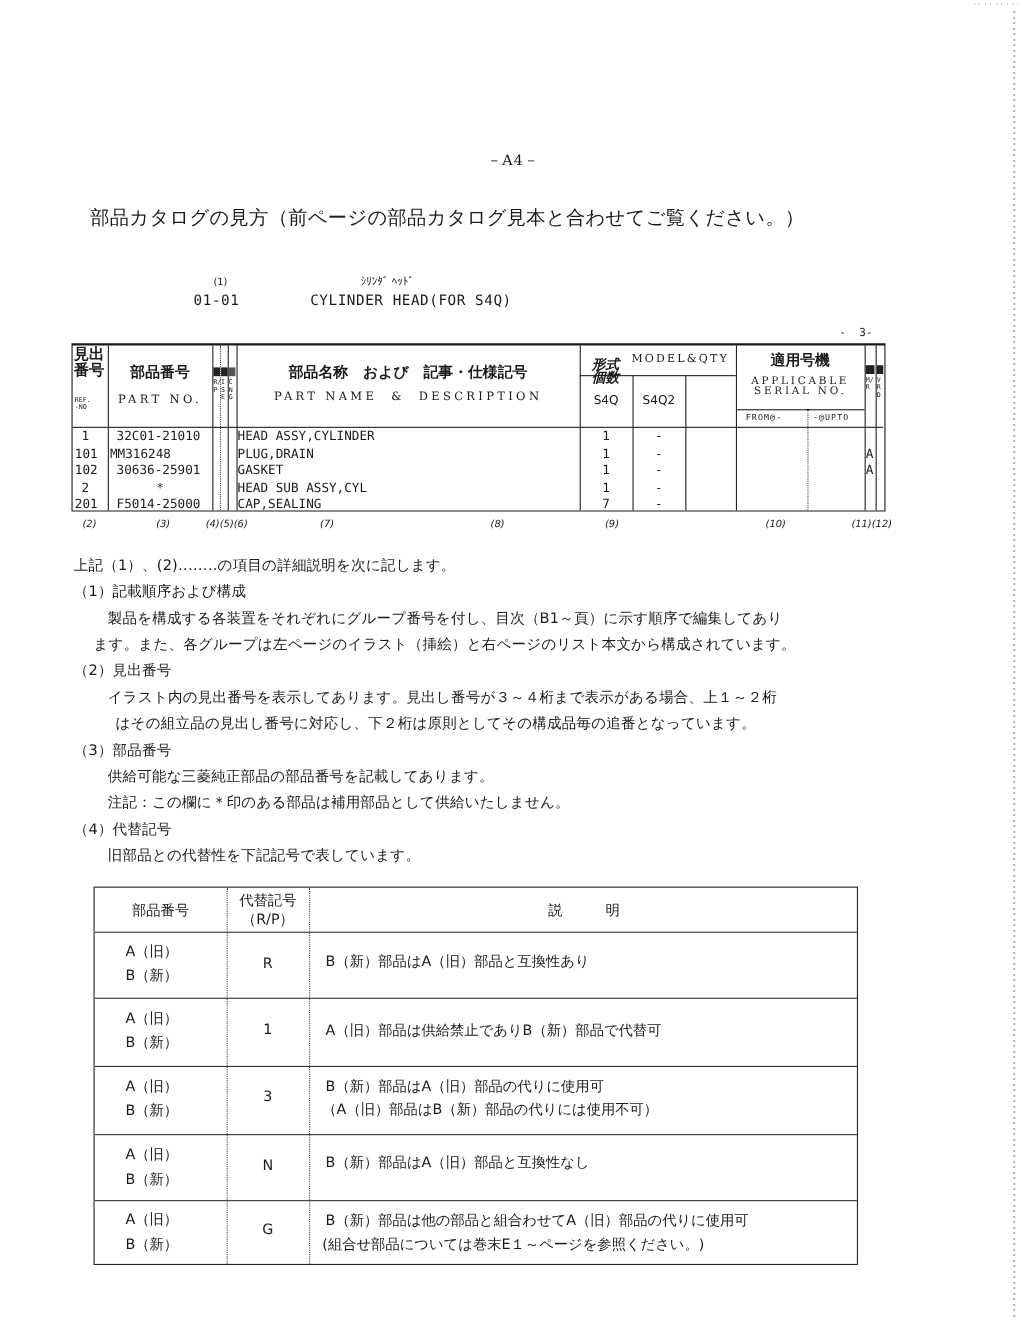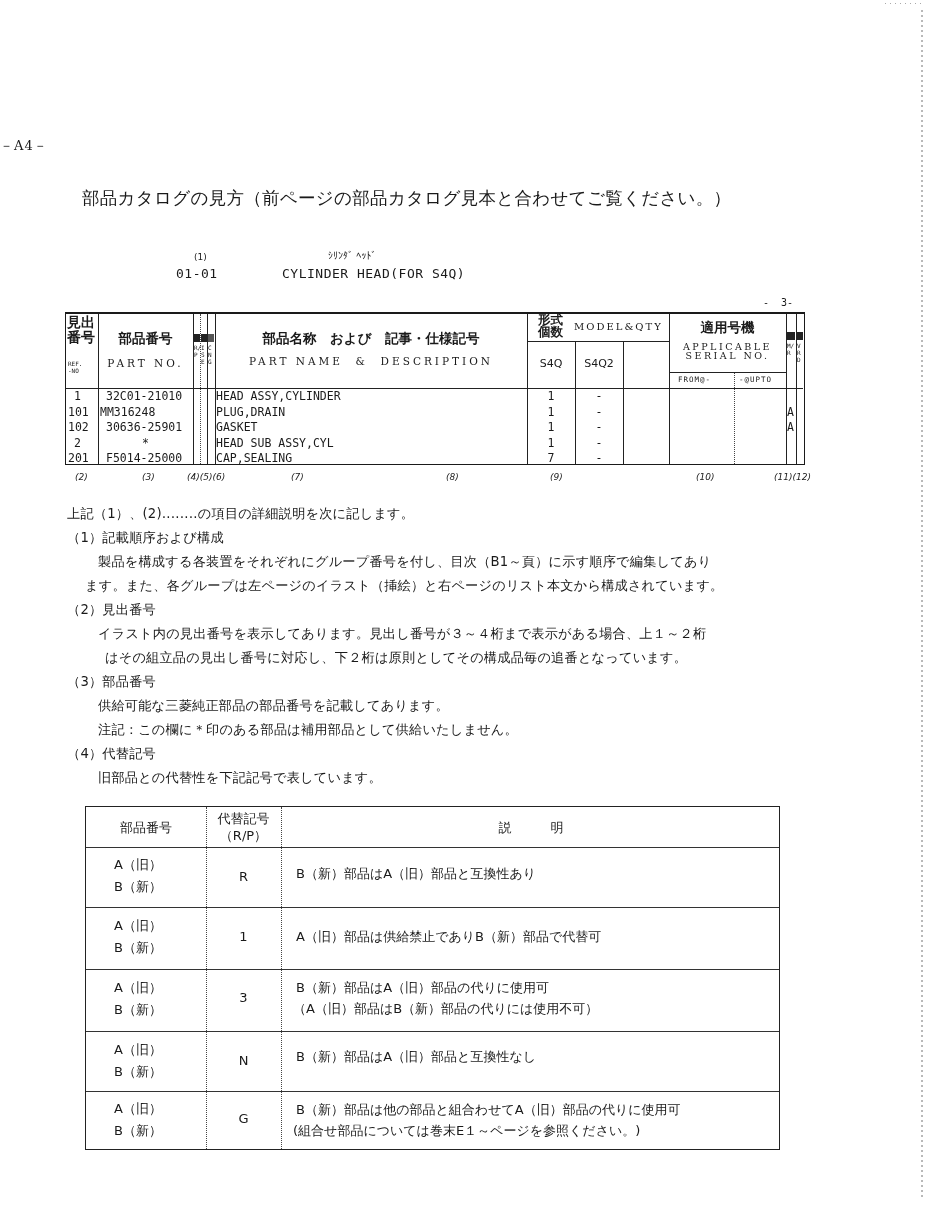--- a/index.html
+++ b/index.html
@@ -10,21 +10,21 @@
   .abs { position: absolute; }
   .scan-edge {
     position: absolute; left: 921px; top: 10px; width: 2px; height: 1190px;
     background-image: repeating-linear-gradient(to bottom, #9a9a9a 0 2px, transparent 2px 5px);
     opacity: .7;
   }
   .scan-top {
     position: absolute; left: 885px; top: 3px; width: 40px; height: 1px;
     background-image: repeating-linear-gradient(to right, #aaa 0 1px, transparent 1px 5px);
   }
-  .page-num { left: 0; width: 933px; top: 137px; text-align: left; font-size: 13px; font-family: "DejaVu Serif", serif; letter-spacing: 1px; }
+  .page-num { left: 0; width: 933px; top: 137px; text-align: center; font-size: 13px; font-family: "DejaVu Serif", serif; letter-spacing: 1px; }
   .main-title { left: 82px; top: 186px; font-size: 17.5px; letter-spacing: .3px; white-space: nowrap; }
   .sec-ref { font-size: 9px; }
   .sec-kana { font-size: 10px; letter-spacing: 0; }
   .sec-code, .sec-name { font-family: "DejaVu Sans Mono", "Liberation Mono", monospace; font-size: 13px; letter-spacing: .5px; }
   .page-marker { font-family: "DejaVu Sans Mono", monospace; font-size: 10px; }
 
   
   .pt { position: absolute; left: 65px; top: 312px; width: 740px; height: 153px; border: 1.5px solid #1a1a1a; border-top-width: 2px; box-sizing: border-box; }
   .vl { position: absolute; top: 0; bottom: 0; width: 0; border-left: 1px solid #222; }
   .vl.dot { border-left: 1px dotted #444; }
@@ -90,21 +90,21 @@
   <div class="cell" style="left:128px;top:20px;width:6px;height:8px;background:#222;"></div>
   <div class="cell" style="left:135px;top:20px;width:6px;height:8px;background:#222;"></div>
   <div class="cell" style="left:142px;top:20px;width:6px;height:8px;background:#555;"></div>
   <div class="cell tiny" style="left:128px;top:30px;width:6px;word-break:break-all;">R/P</div>
   <div class="cell tiny" style="left:135px;top:30px;width:6px;word-break:break-all;">ISE</div>
   <div class="cell tiny" style="left:142px;top:30px;width:6px;word-break:break-all;">CNG</div>
 
   <div class="cell jp-h" style="left:149px;width:312px;top:16px;text-align:center;">部品名称　および　記事・仕様記号</div>
   <div class="cell en-h" style="left:149px;width:312px;top:41px;text-align:center;white-space:pre;">PART NAME  &amp;  DESCRIPTION</div>
 
-  <div class="cell jp-h" style="left:472px;top:0px;font-size:12.5px;line-height:12px;white-space:pre;">形式
+  <div class="cell jp-h" style="left:472px;top:11px;font-size:12.5px;line-height:12px;white-space:pre;font-style:italic;">形式
 個数</div>
   <div class="cell en-h" style="left:508px;top:7px;font-size:10px;letter-spacing:2px;">MODEL&amp;QTY</div>
   <div class="cell" style="left:461px;width:48px;top:43px;text-align:center;font-size:11px;">S4Q</div>
   <div class="cell" style="left:509px;width:48px;top:43px;text-align:center;font-size:11px;">S4Q2</div>
   <div class="cell" style="left:557px;width:46px;top:43px;text-align:center;font-size:11px;"></div>
 
   <div class="cell jp-h" style="left:603px;width:117px;top:5px;text-align:center;">適用号機</div>
   <div class="cell en-h" style="left:603px;width:117px;top:28px;text-align:center;font-size:9.5px;letter-spacing:2.5px;line-height:9px;">APPLICABLE</div>
   <div class="cell en-h" style="left:603px;width:117px;top:37px;text-align:center;font-size:9.5px;letter-spacing:2.5px;line-height:9px;">SERIAL NO.</div>
   <div class="cell tiny" style="left:612px;top:62px;font-size:7.5px;letter-spacing:1px;text-align:center;">FROM@-</div>

